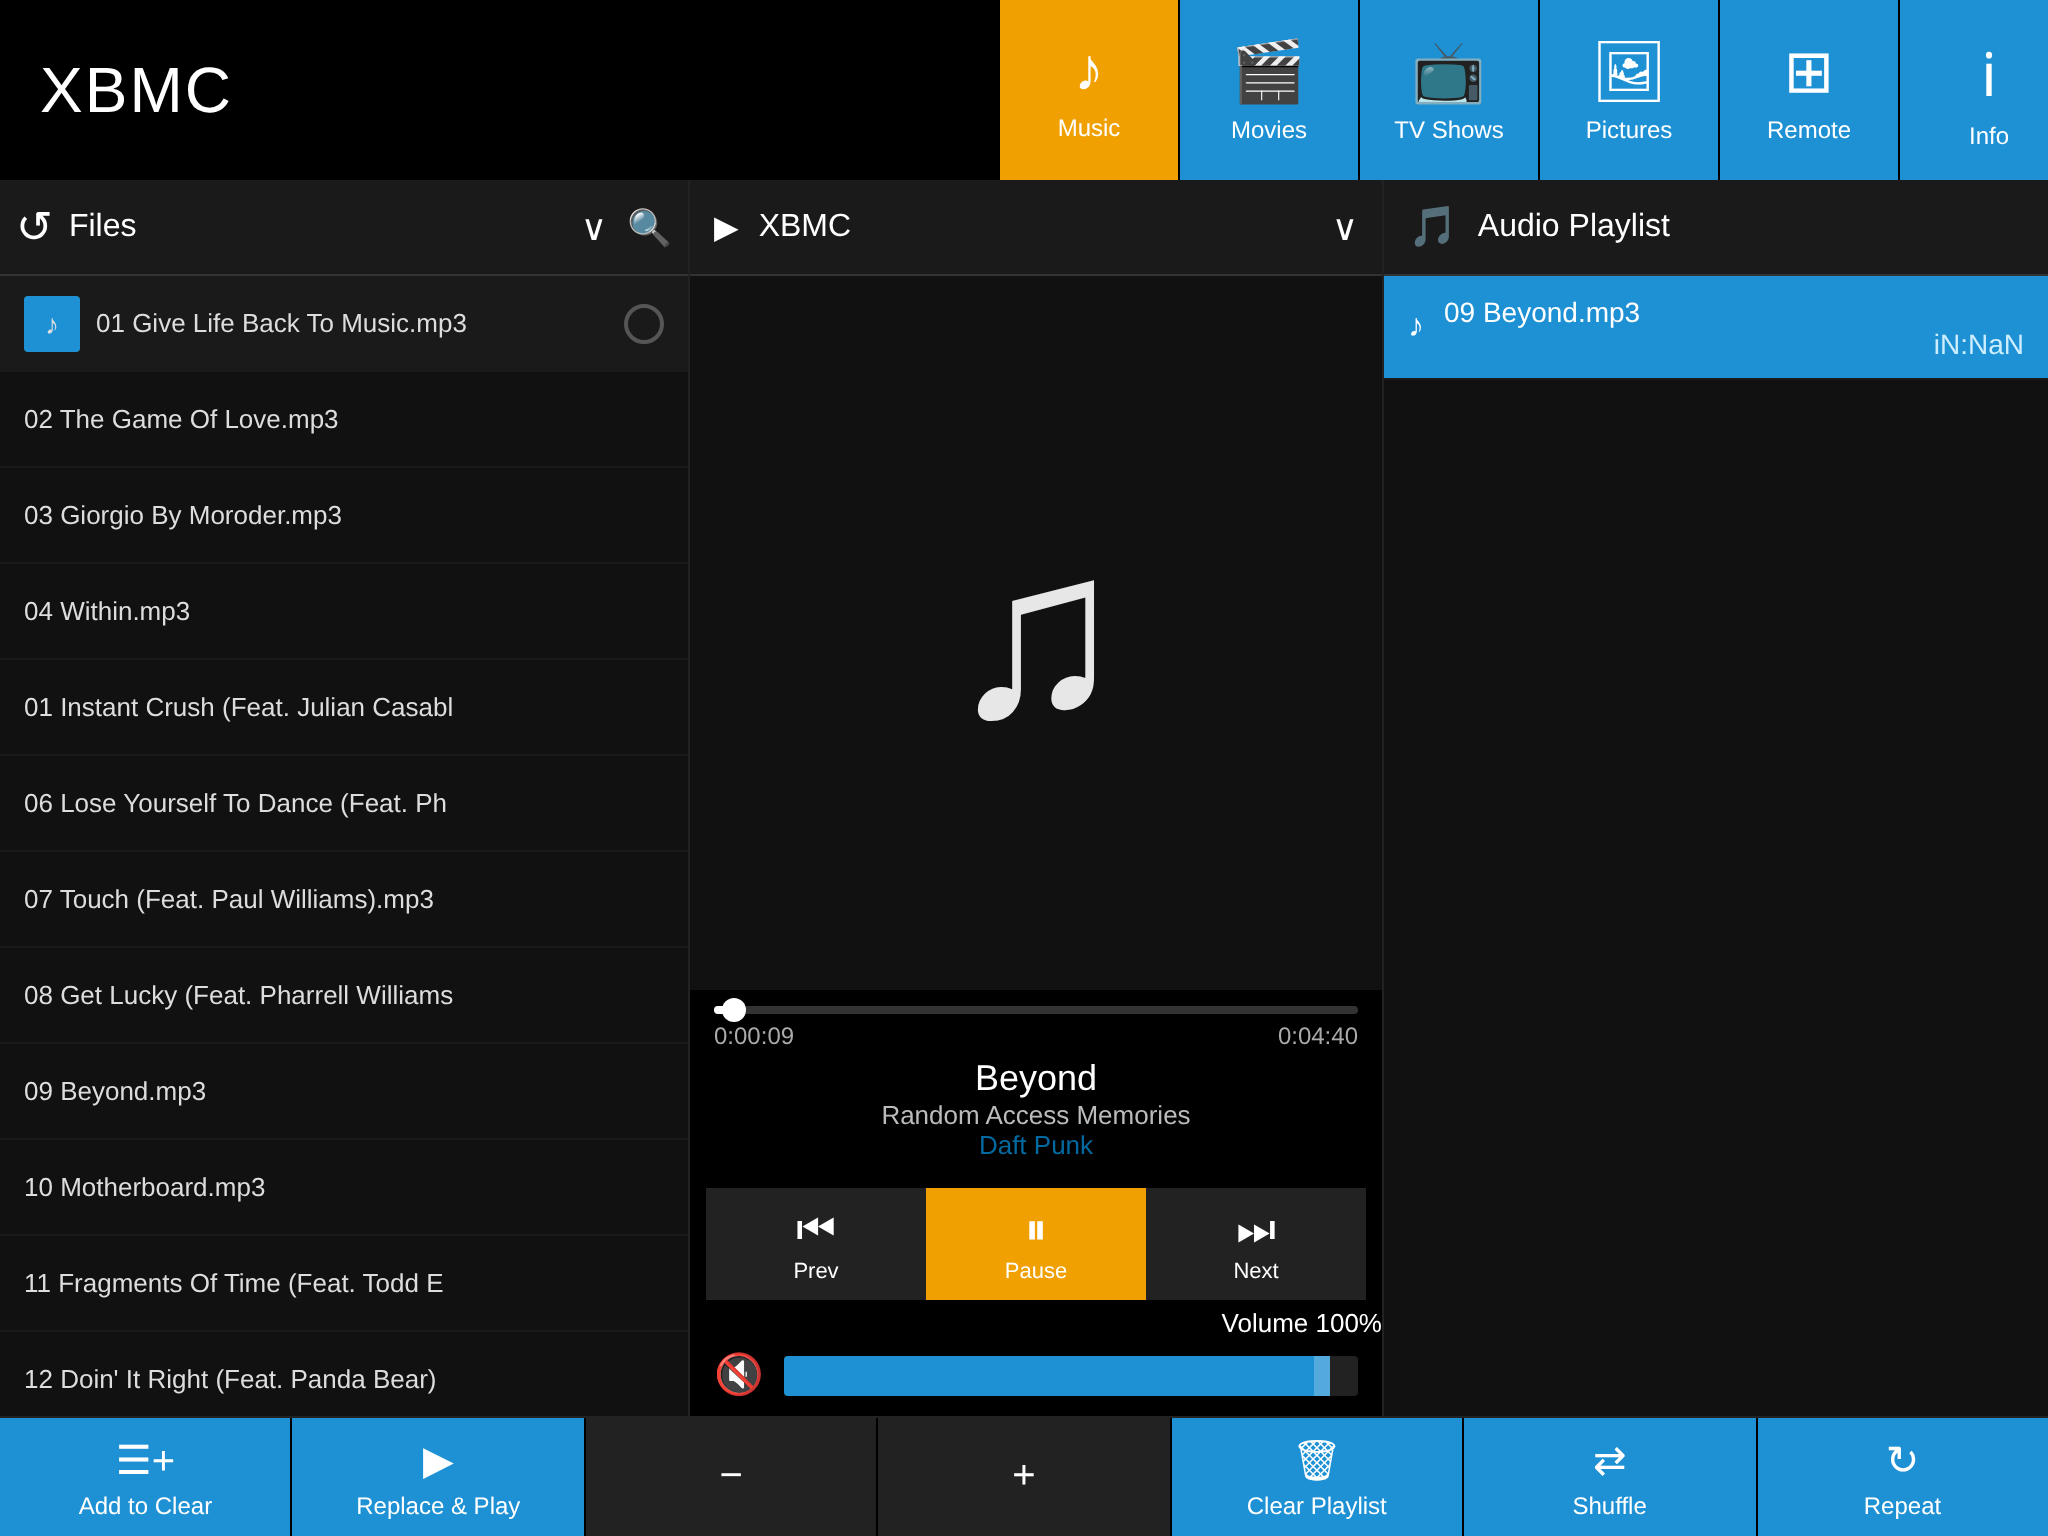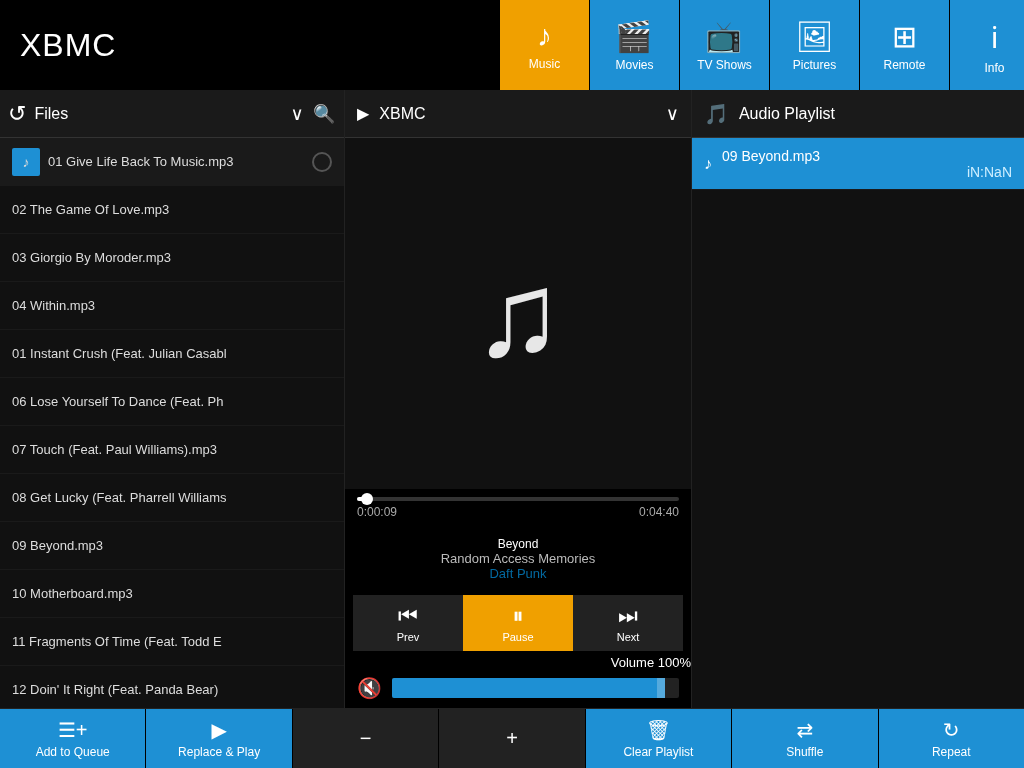--- a/index.html
+++ b/index.html
@@ -211,27 +211,27 @@
       position: absolute;
       top: -4px;
       left: 3%;
       transform: translateX(-50%);
     }
     .time-row {
       display: flex;
       justify-content: space-between;
       font-size: 12px;
       color: #aaa;
-      margin-bottom: 16px;
+      margin-bottom: 2px;
     }
     .track-info {
       text-align: center;
       padding: 2px 0;
     }
-    .track-title { font-size: 12px; font-weight: 500; }
+    .track-title { font-size: 18px; font-weight: 500; }
     .track-album { font-size: 13px; color: #bbb; }
     .track-artist { font-size: 13px; color: #0369a1; }
     .controls-row {
       display: flex;
       align-items: center;
       justify-content: center;
       gap: 0;
       padding: 8px 0 4px 0;
     }
     .ctrl-btn {
@@ -515,21 +515,21 @@
           </div>
         </div>
       </div>
   </div>
 
 </div>
 
 <div class="bottom-bar">
   <button class="bottom-btn">
     <span class="b-icon">☰+</span>
-    <span>Add to Queue</span>
+    <span>Add to Clear</span>
   </button>
   <button class="bottom-btn">
     <span class="b-icon">▶</span>
     <span>Replace &amp; Play</span>
   </button>
   <button class="bottom-btn muted-btn">
     <span class="b-icon">−</span>
   </button>
   <button class="bottom-btn muted-btn">
     <span class="b-icon">+</span>

